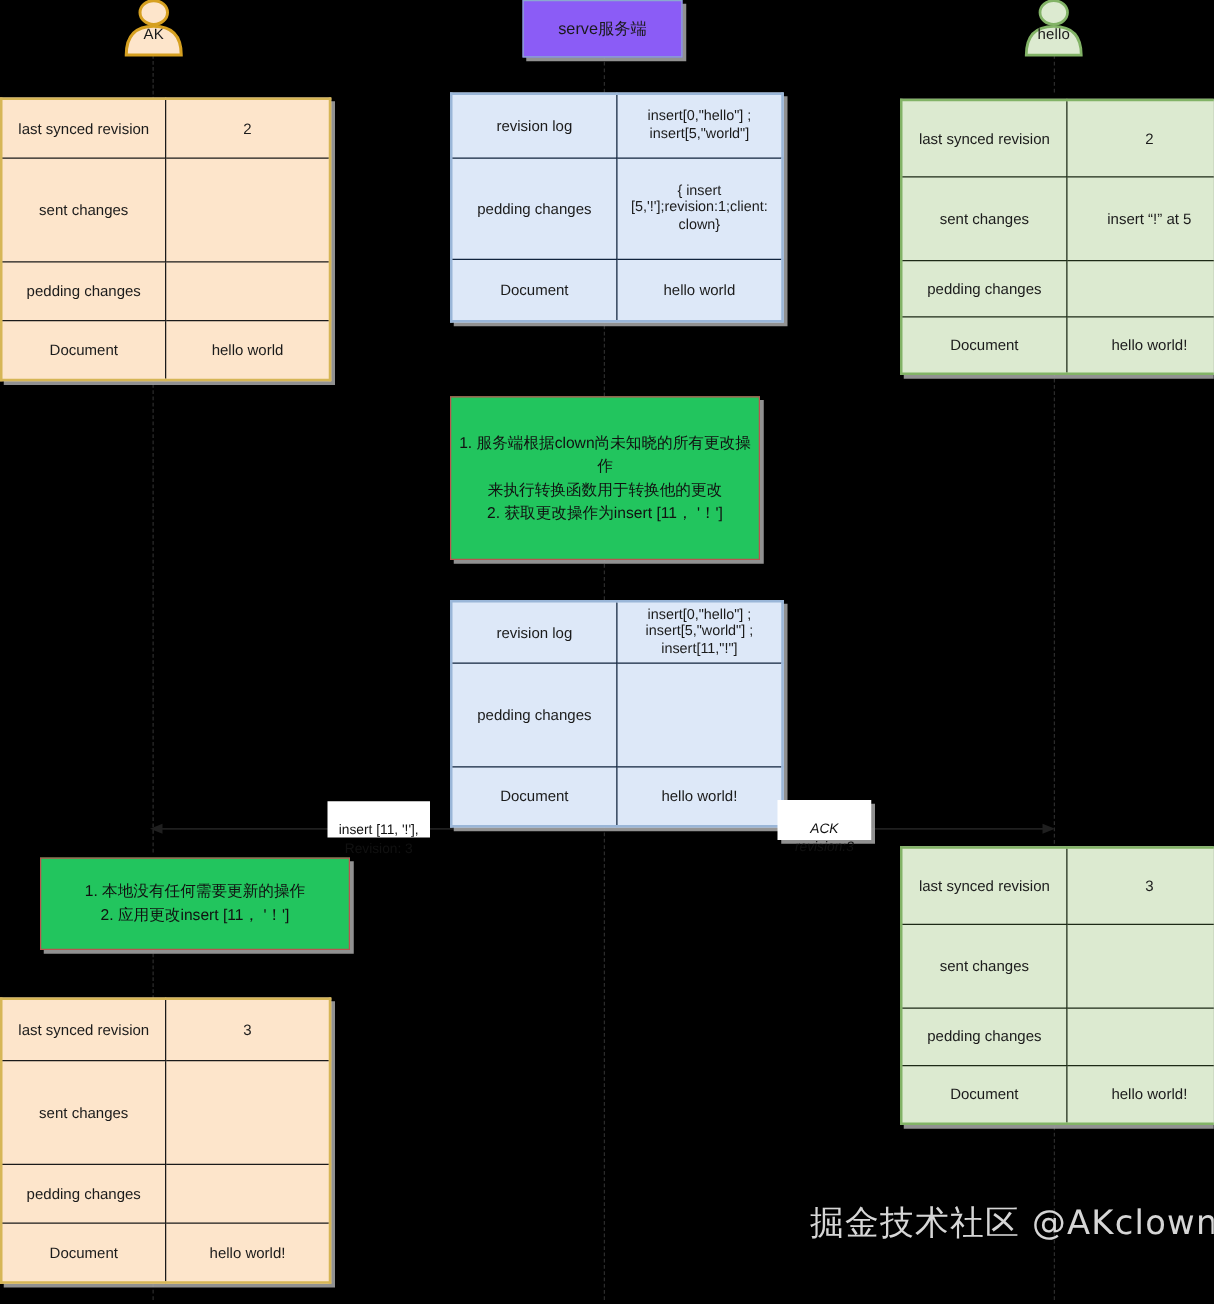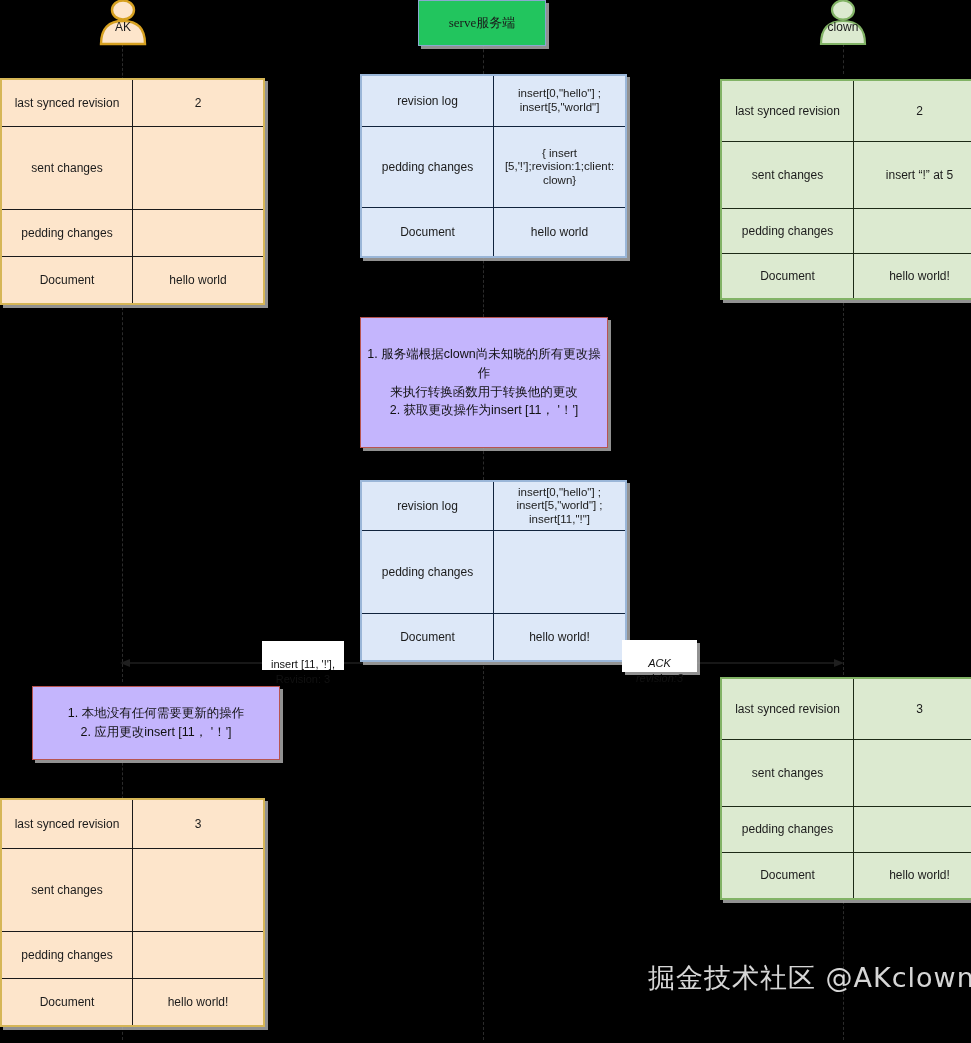--- a/index.html
+++ b/index.html
@@ -16,41 +16,41 @@
   
   .actor{position:absolute;width:56px;height:46px;}
   .actor svg{display:block;}
   .actor .name{
     position:absolute;left:0;right:0;top:20px;text-align:center;
     font-size:12px;color:#1a1a1a;letter-spacing:.1px;
   }
 
   
   .srvbox{
-    position:absolute;background:#22c55e;border:1px solid #8aa8cf;
+    position:absolute;background:#8b5cf6;border:1px solid #8aa8cf;
     display:flex;align-items:center;justify-content:center;
-    font-size:13px;color:#1a1a1a;font-family:Liberation Serif, serif;
+    font-size:13px;color:#1a1a1a;
   }
 
   
   .tbl{position:absolute;border-collapse:collapse;table-layout:fixed;}
   .tbl td{
     font-size:12px;color:#1b1b1b;text-align:center;vertical-align:middle;
     padding:2px 4px;line-height:1.18;word-wrap:break-word;
   }
   .tbl.orange{border:2px solid #d6b656;background:#fde5cb;}
   .tbl.orange td{border:1px solid #1a1a1a;background:#fde5cb;}
   .tbl.blue{border:2px solid #9ab6d8;background:#dde8f8;}
   .tbl.blue td{border:1px solid #10233d;background:#dde8f8;}
   .tbl.green{border:2px solid #82b366;background:#dcead0;}
   .tbl.green td{border:1px solid #1d2a16;background:#dcead0;}
 
   
   .note{
-    position:absolute;background:#c4b5fd;border:1px solid #b85450;
+    position:absolute;background:#22c55e;border:1px solid #b85450;
     display:flex;align-items:center;justify-content:center;
     font-size:12.5px;color:#111;line-height:1.5;text-align:center;
   }
   .note .inner{padding:2px 6px;white-space:pre-line;}
 
   
   .msglabel{
     position:absolute;background:#ffffff;color:#111;font-size:11px;
     line-height:1.35;text-align:center;padding:1px 8px;white-space:pre-line;
     border:0;
@@ -102,21 +102,21 @@
       <path d="M6 44 C6 28 14 21 28 21 C42 21 50 28 50 44 Z" fill="#fde5cb" stroke="#d6a020" stroke-width="2.4"></path>
     </svg>
     <div class="name">AK</div>
   </div>
 
   <div class="actor" style="left:815px;top:0px;">
     <svg width="56" height="46" viewBox="0 0 56 46">
       <ellipse cx="28" cy="10" rx="11" ry="9.5" fill="#dcead0" stroke="#82b366" stroke-width="2.2"></ellipse>
       <path d="M6 44 C6 28 14 21 28 21 C42 21 50 28 50 44 Z" fill="#dcead0" stroke="#82b366" stroke-width="2.2"></path>
     </svg>
-    <div class="name">clown</div>
+    <div class="name">hello</div>
   </div>
 
   <div class="srvbox shadow" style="left:418px;top:0px;width:126px;height:44px;">
     <span>serve服务端</span>
   </div>
 
   <table class="tbl orange shadow" style="left:0px;top:78px;width:244px;">
     <tbody>
         <tr>
       <td style="width:122px;height:42px;">last synced revision</td>

